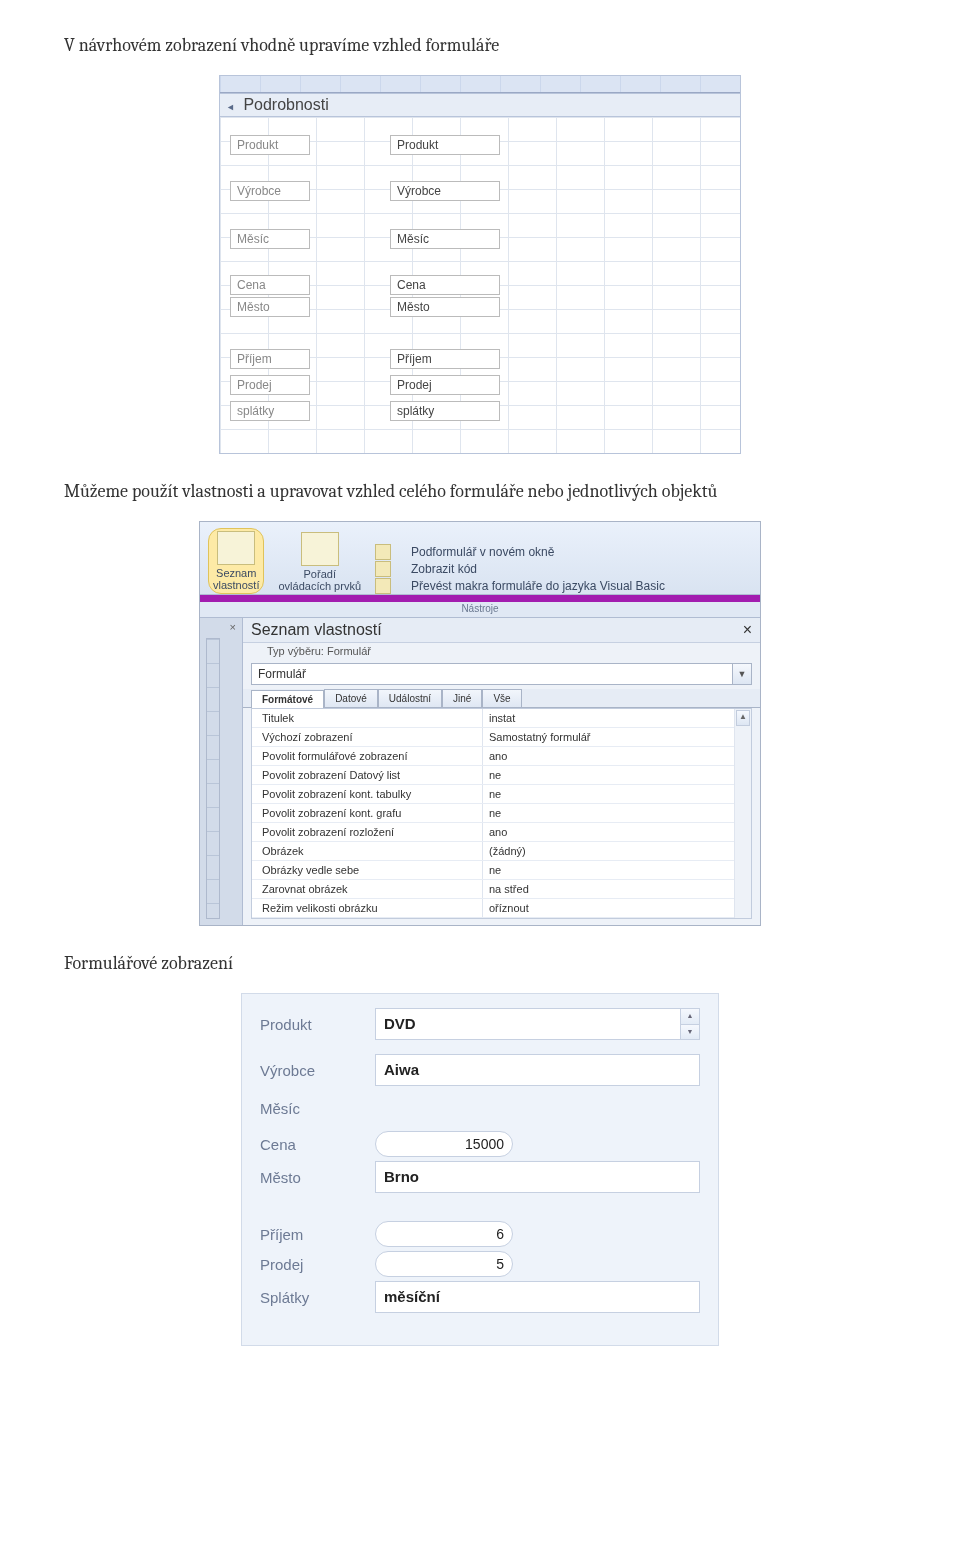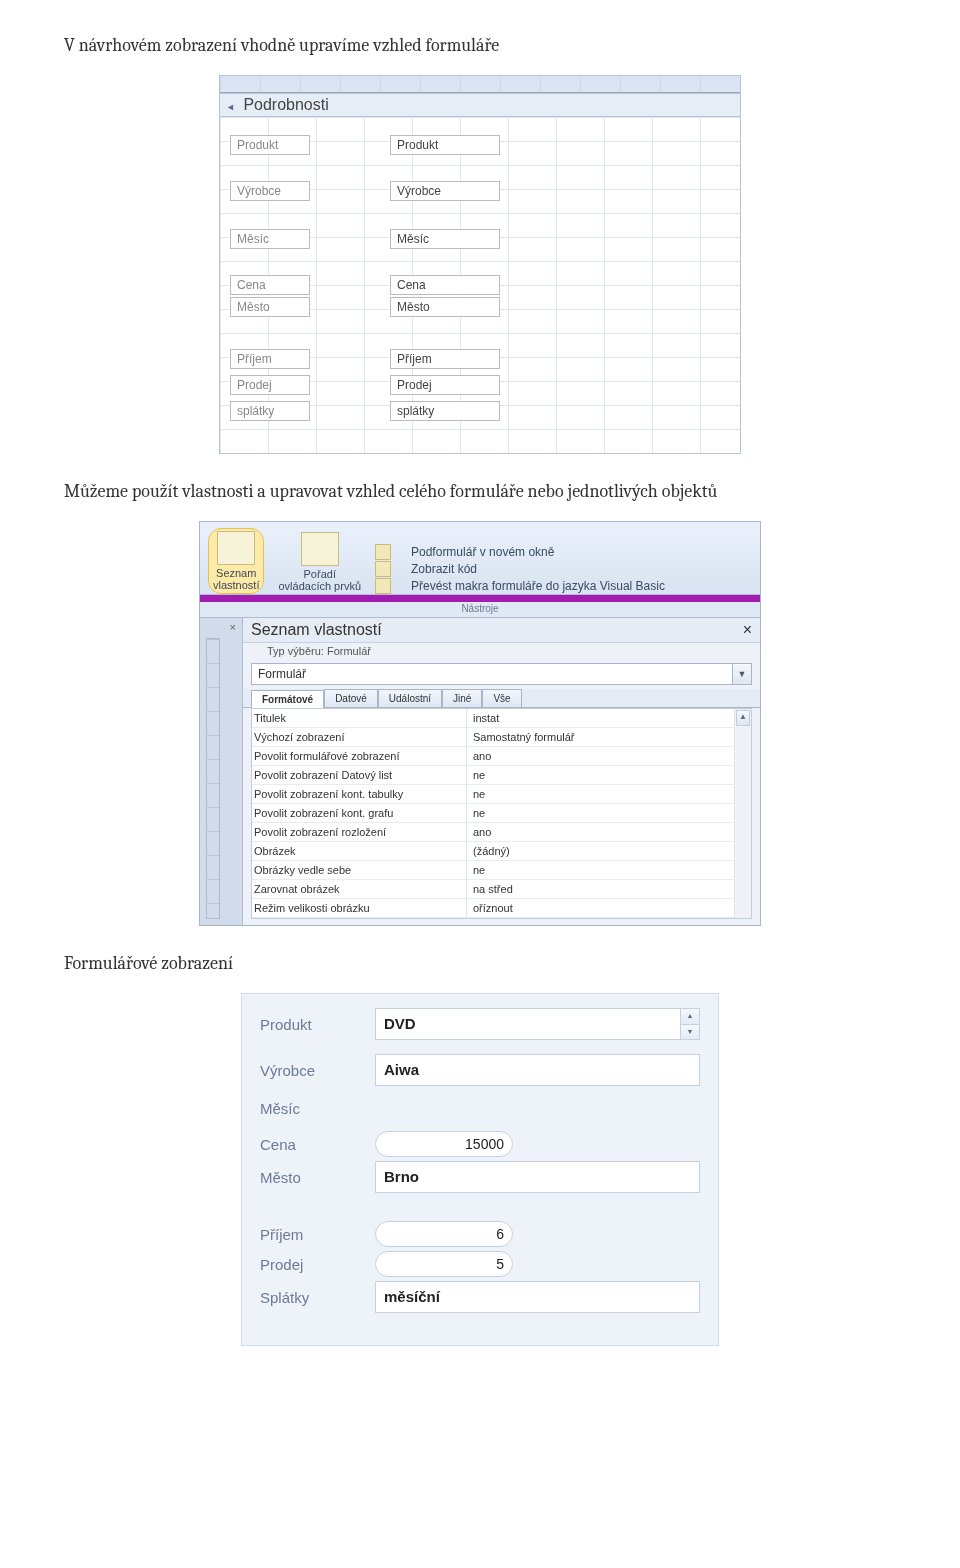--- a/index.html
+++ b/index.html
@@ -183,21 +183,21 @@
   .prop-row {
     display: flex;
     font-size: 11px;
     border-bottom: 1px solid #e7ecf4;
     height: 18px;
     line-height: 18px;
   }
   .prop-row:last-child { border-bottom: none; }
   .prop-row .k {
     flex: 0 0 210px;
-    padding: 0 2px;
+    padding: 0 10px;
     border-right: 1px solid #dfe5ef;
     color: #333;
     white-space: nowrap; overflow: hidden;
   }
   .prop-row .v { flex: 1; padding: 0 6px; color: #333; }
   .prop-scroll {
     position: absolute; right: 0; top: 0; bottom: 0; width: 16px;
     background: #eef2f8;
     border-left: 1px solid #dfe5ef;
   }

